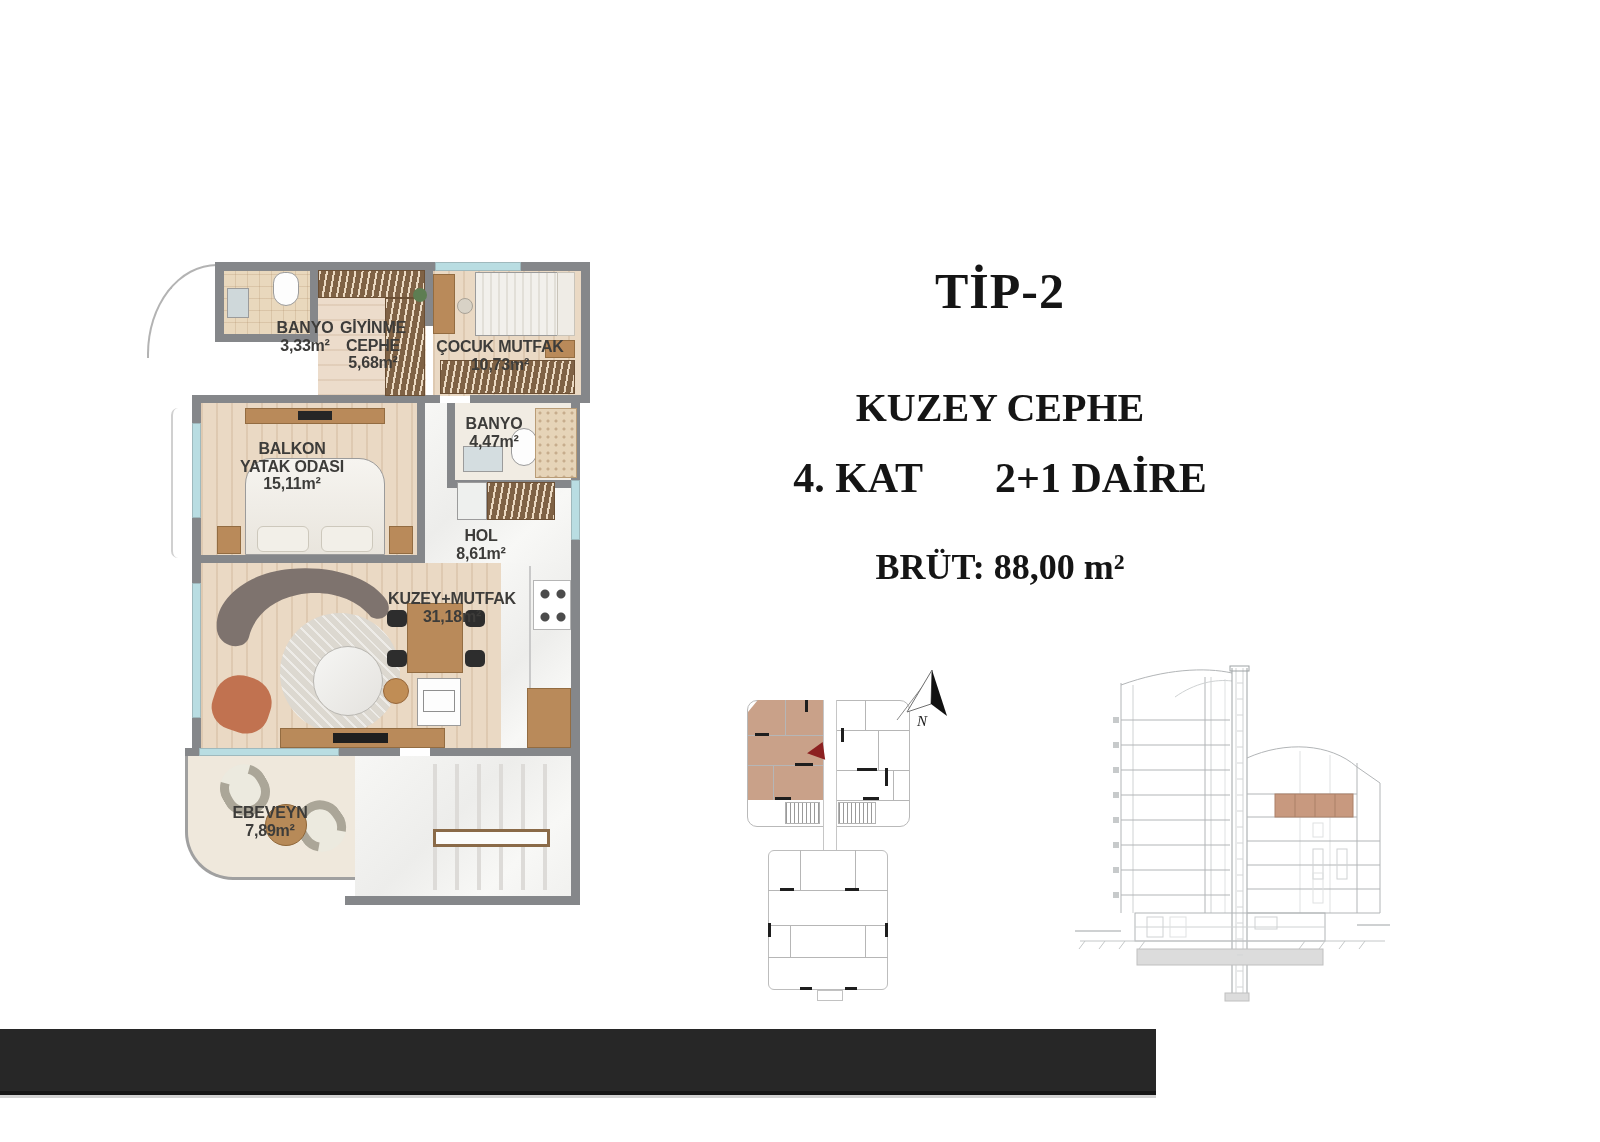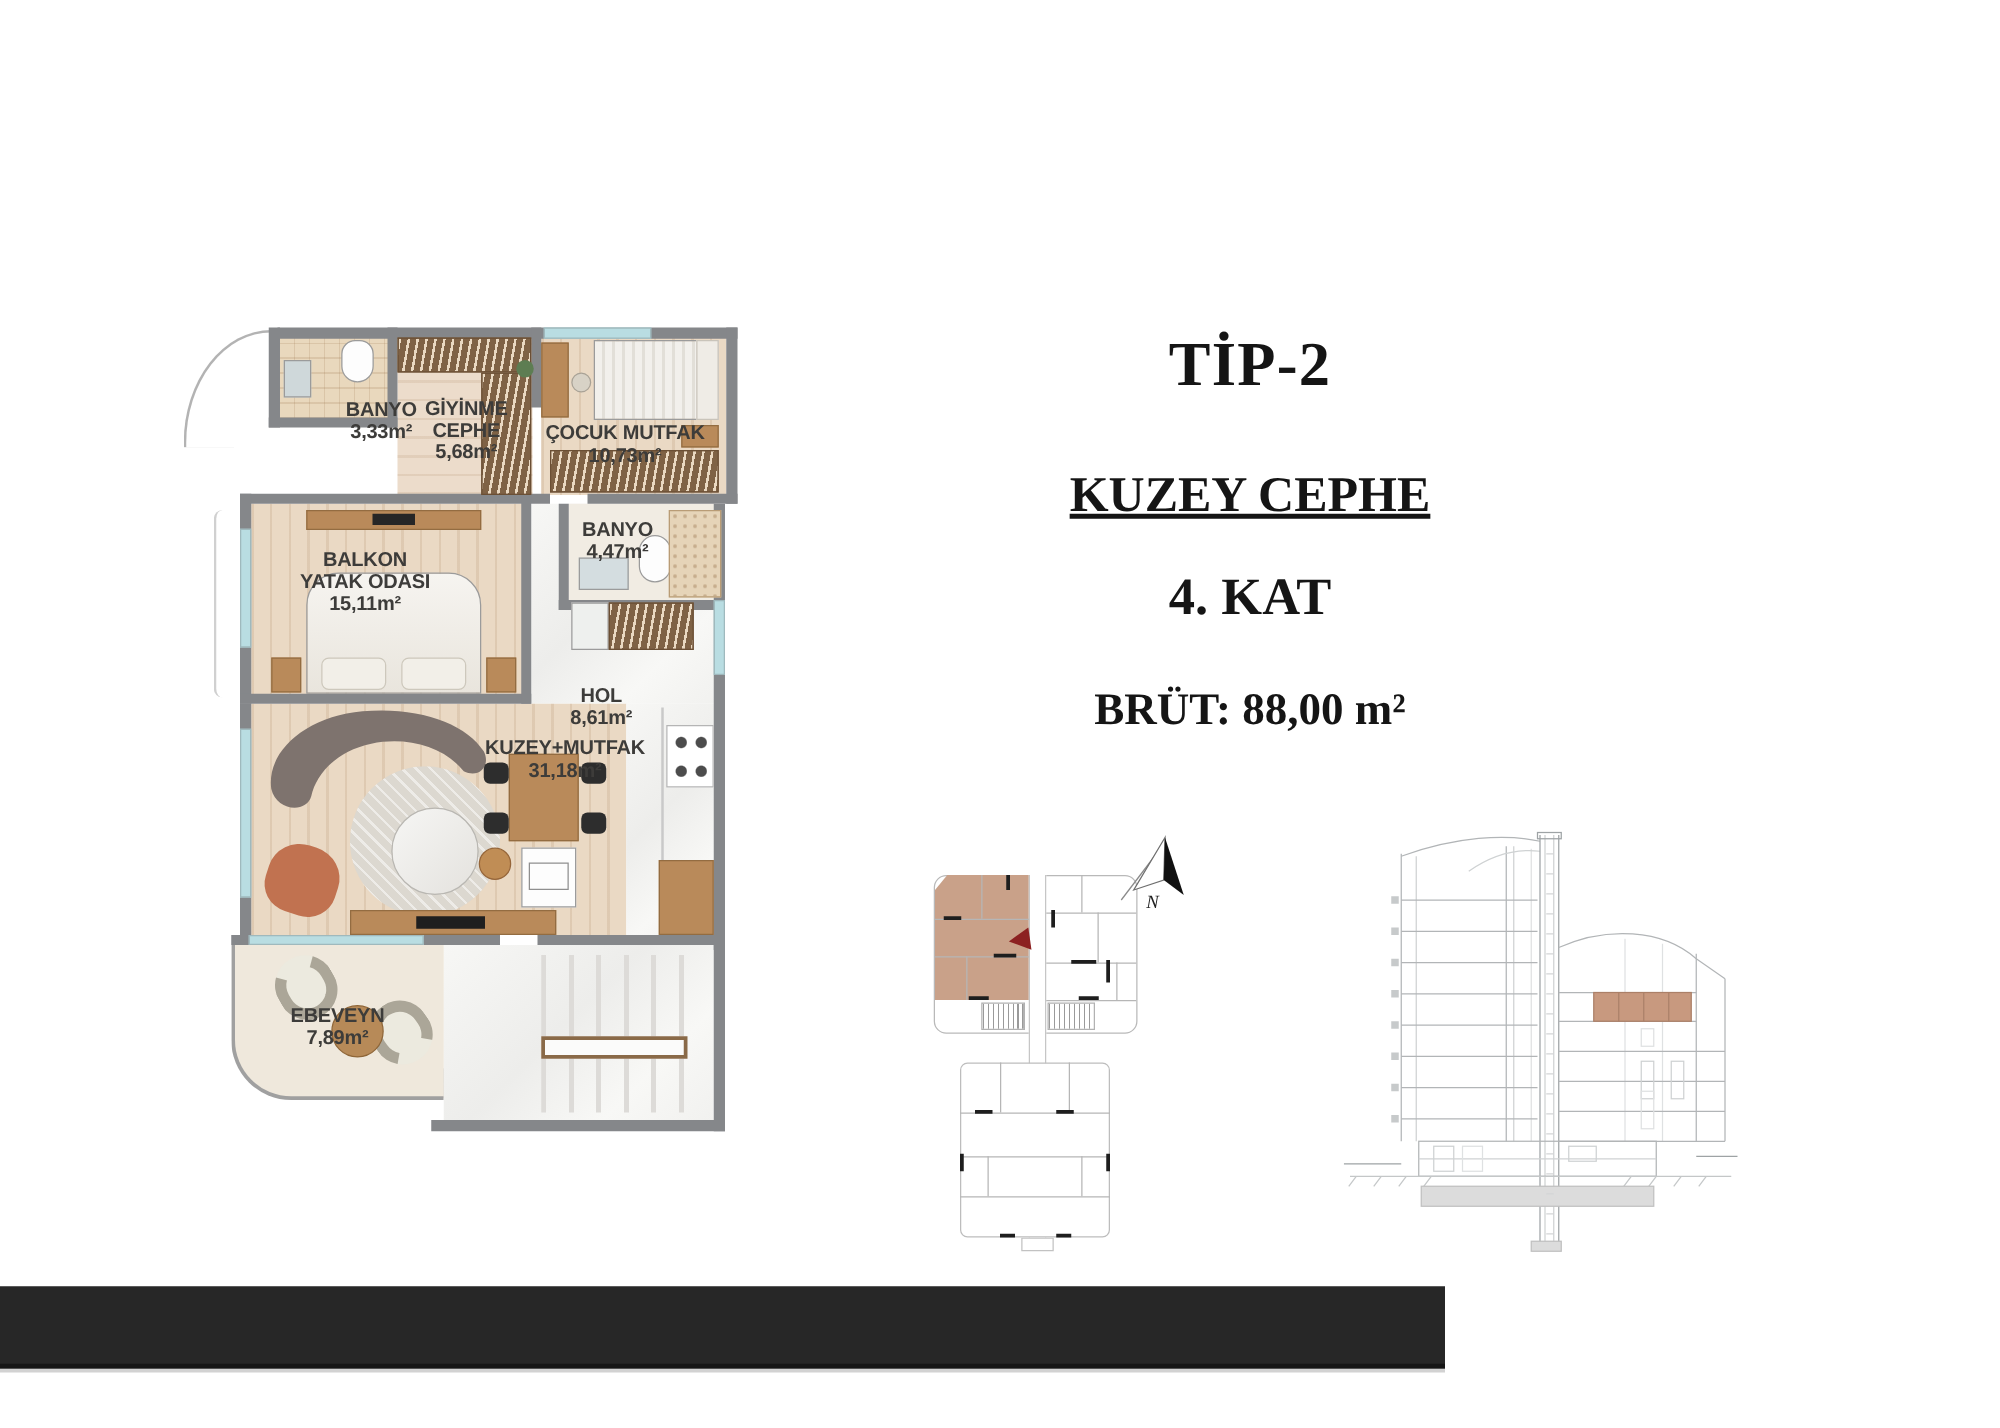--- a/index.html
+++ b/index.html
@@ -25,21 +25,21 @@
   .wood{position:absolute;background:#b98a5a;border:1px solid #936c41;box-sizing:border-box;}
   .whitebox{position:absolute;background:#fdfdfd;border:1.5px solid #9b9b9b;box-sizing:border-box;}
   .dchair{position:absolute;width:20px;height:17px;background:#2d2d2d;border-radius:5px;}
   .room-label{position:absolute;transform:translate(-50%,-50%);text-align:center;
       font-size:16px;line-height:1.1;font-weight:600;color:#3d3c3a;letter-spacing:-0.2px;}
   .room-label .ra{display:block;font-weight:600;}
   
   .title-block{position:absolute;left:775px;top:262px;width:450px;color:#151515;
       font-family:"Liberation Serif",serif;text-align:center;}
   .t1{position:absolute;top:0;width:100%;font-size:50px;font-weight:600;letter-spacing:1px;}
-  .t2{position:absolute;top:110px;width:100%;font-size:40px;font-weight:600;text-decoration:underline;}
+  .t2{position:absolute;top:122px;width:100%;font-size:40px;font-weight:600;}
   .t3{position:absolute;top:192px;width:100%;font-size:42px;font-weight:600;
       display:flex;justify-content:center;gap:72px;}
   .t4{position:absolute;top:284px;width:100%;font-size:36px;font-weight:600;}
   
   .keyplan{position:absolute;left:745px;top:695px;width:170px;height:305px;}
   .kp-line{position:absolute;background:#b6b6b6;}
   .kp-dash{position:absolute;background:#1e1e1e;}
   .kp-hatch{position:absolute;background-image:repeating-linear-gradient(90deg,#9a9a9a 0 1px,transparent 1px 4px);
       border:1px solid #b2b2b2;box-sizing:border-box;background-color:#fff;}
   
@@ -169,39 +169,40 @@
       <span class="ra">10,73m²</span>
     </div>
     <div class="room-label" style="left:309px;top:175px;width:92px;">
       <span class="rn">BANYO</span>
       <span class="ra">4,47m²</span>
     </div>
     <div class="room-label" style="left:107px;top:208px;width:120px;">
       <span class="rn">BALKON YATAK ODASI</span>
       <span class="ra">15,11m²</span>
     </div>
-    <div class="room-label" style="left:296px;top:287px;width:80px;margin-top:21px;">
+    <div class="room-label" style="left:296px;top:287px;width:80px;">
       <span class="rn">HOL</span>
       <span class="ra">8,61m²</span>
     </div>
     <div class="room-label" style="left:267px;top:350px;width:160px;">
       <span class="rn">KUZEY+MUTFAK</span>
       <span class="ra">31,18m²</span>
     </div>
     <div class="room-label" style="left:85px;top:564px;width:110px;">
       <span class="rn">EBEVEYN</span>
       <span class="ra">7,89m²</span>
     </div>
   </div>
 
   <div class="title-block">
     <div class="t1">TİP-2</div>
     <div class="t2">KUZEY CEPHE</div>
     <div class="t3">
       <span>4. KAT</span>
+      <span>2+1 DAİRE</span>
     </div>
     <div class="t4">BRÜT: 88,00 m²</div>
   </div>
 
   <div class="keyplan">
 
     <div class="abs" style="left:2px;top:5px;width:163px;height:127px;border:1.5px solid #b9b9b9;border-radius:10px;background:#ffffff;box-sizing:border-box;"></div>
     <div class="abs" style="left:3px;top:5px;width:82px;height:100px;background:#c9a189;clip-path:polygon(0 12%,12% 0,100% 0,100% 100%,0 100%);"></div>
 
     <div class="abs" style="left:78px;top:5px;width:14px;height:292px;background:#ffffff;border-left:1px solid #c6c6c6;border-right:1px solid #c6c6c6;box-sizing:border-box;"></div>

